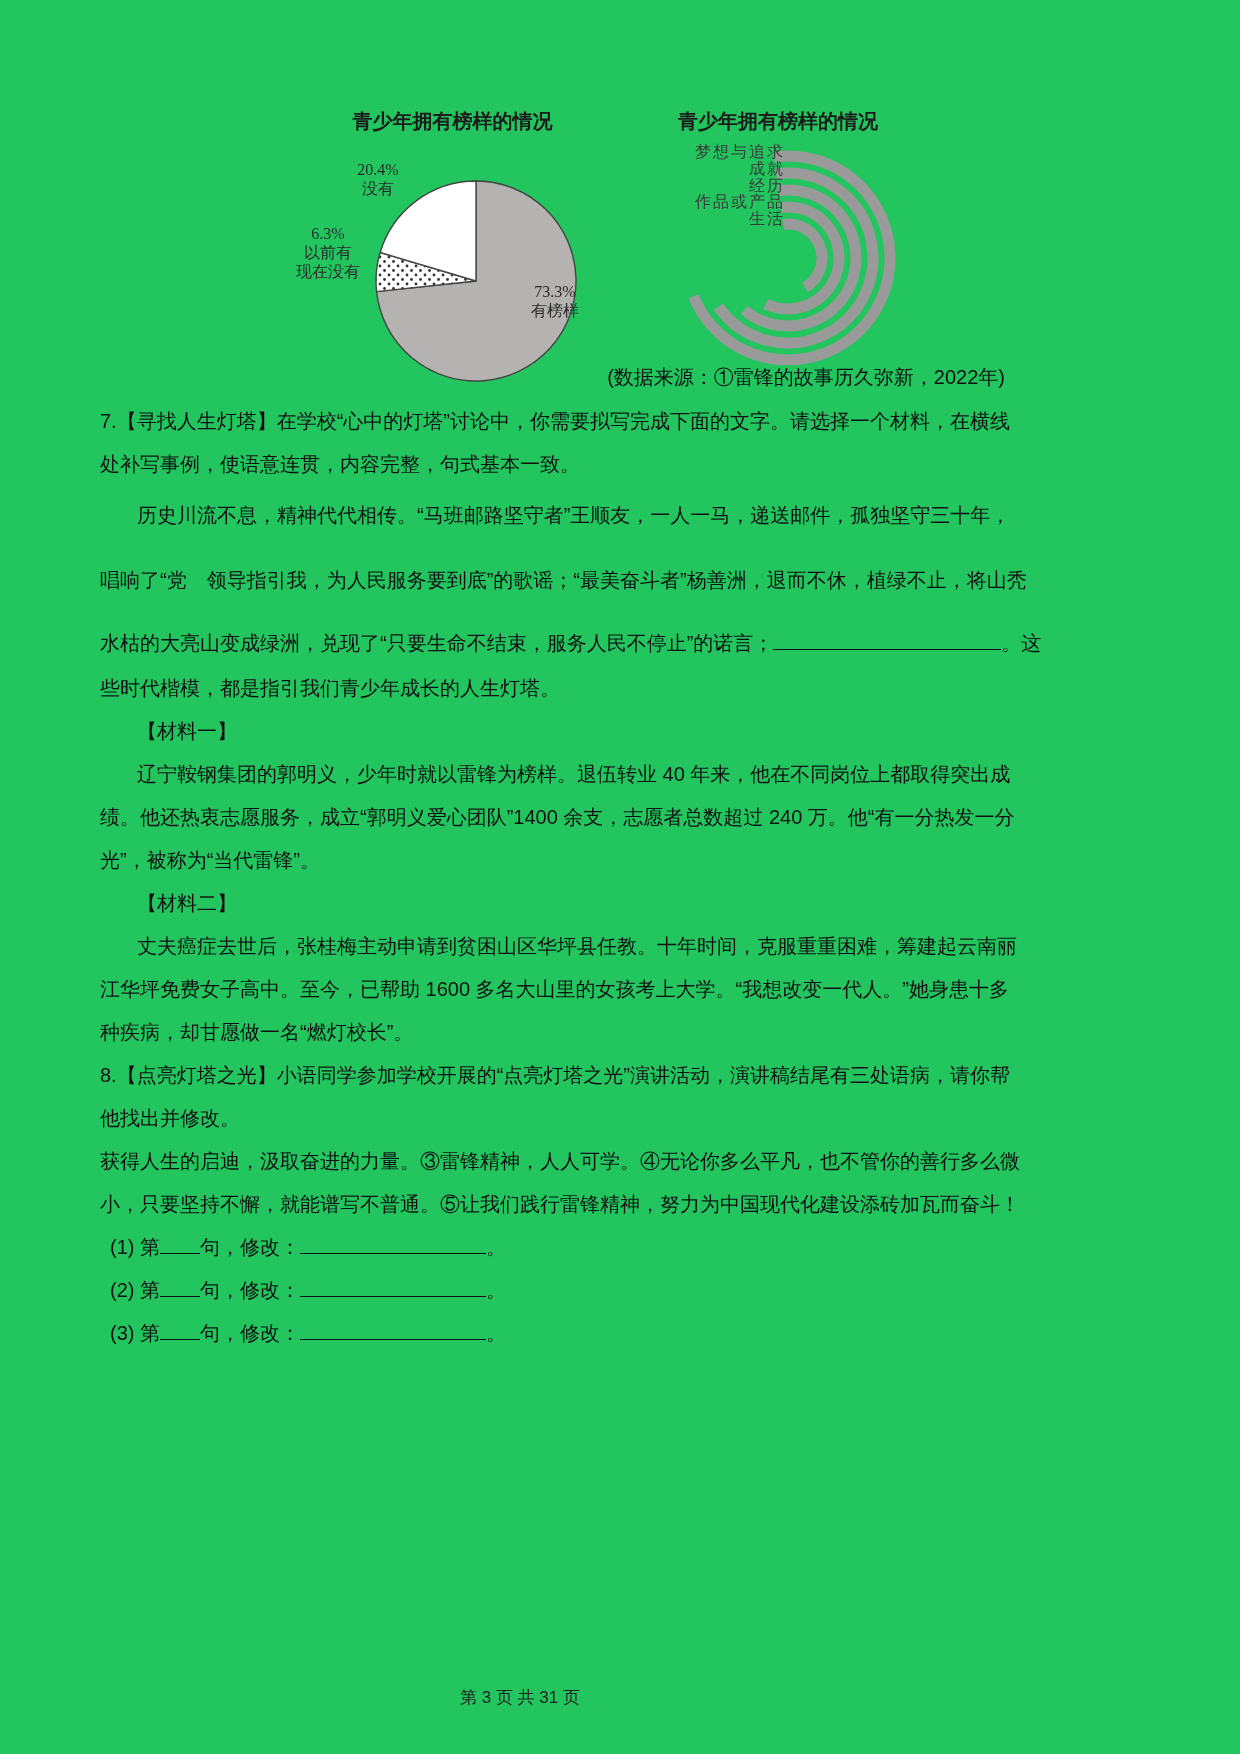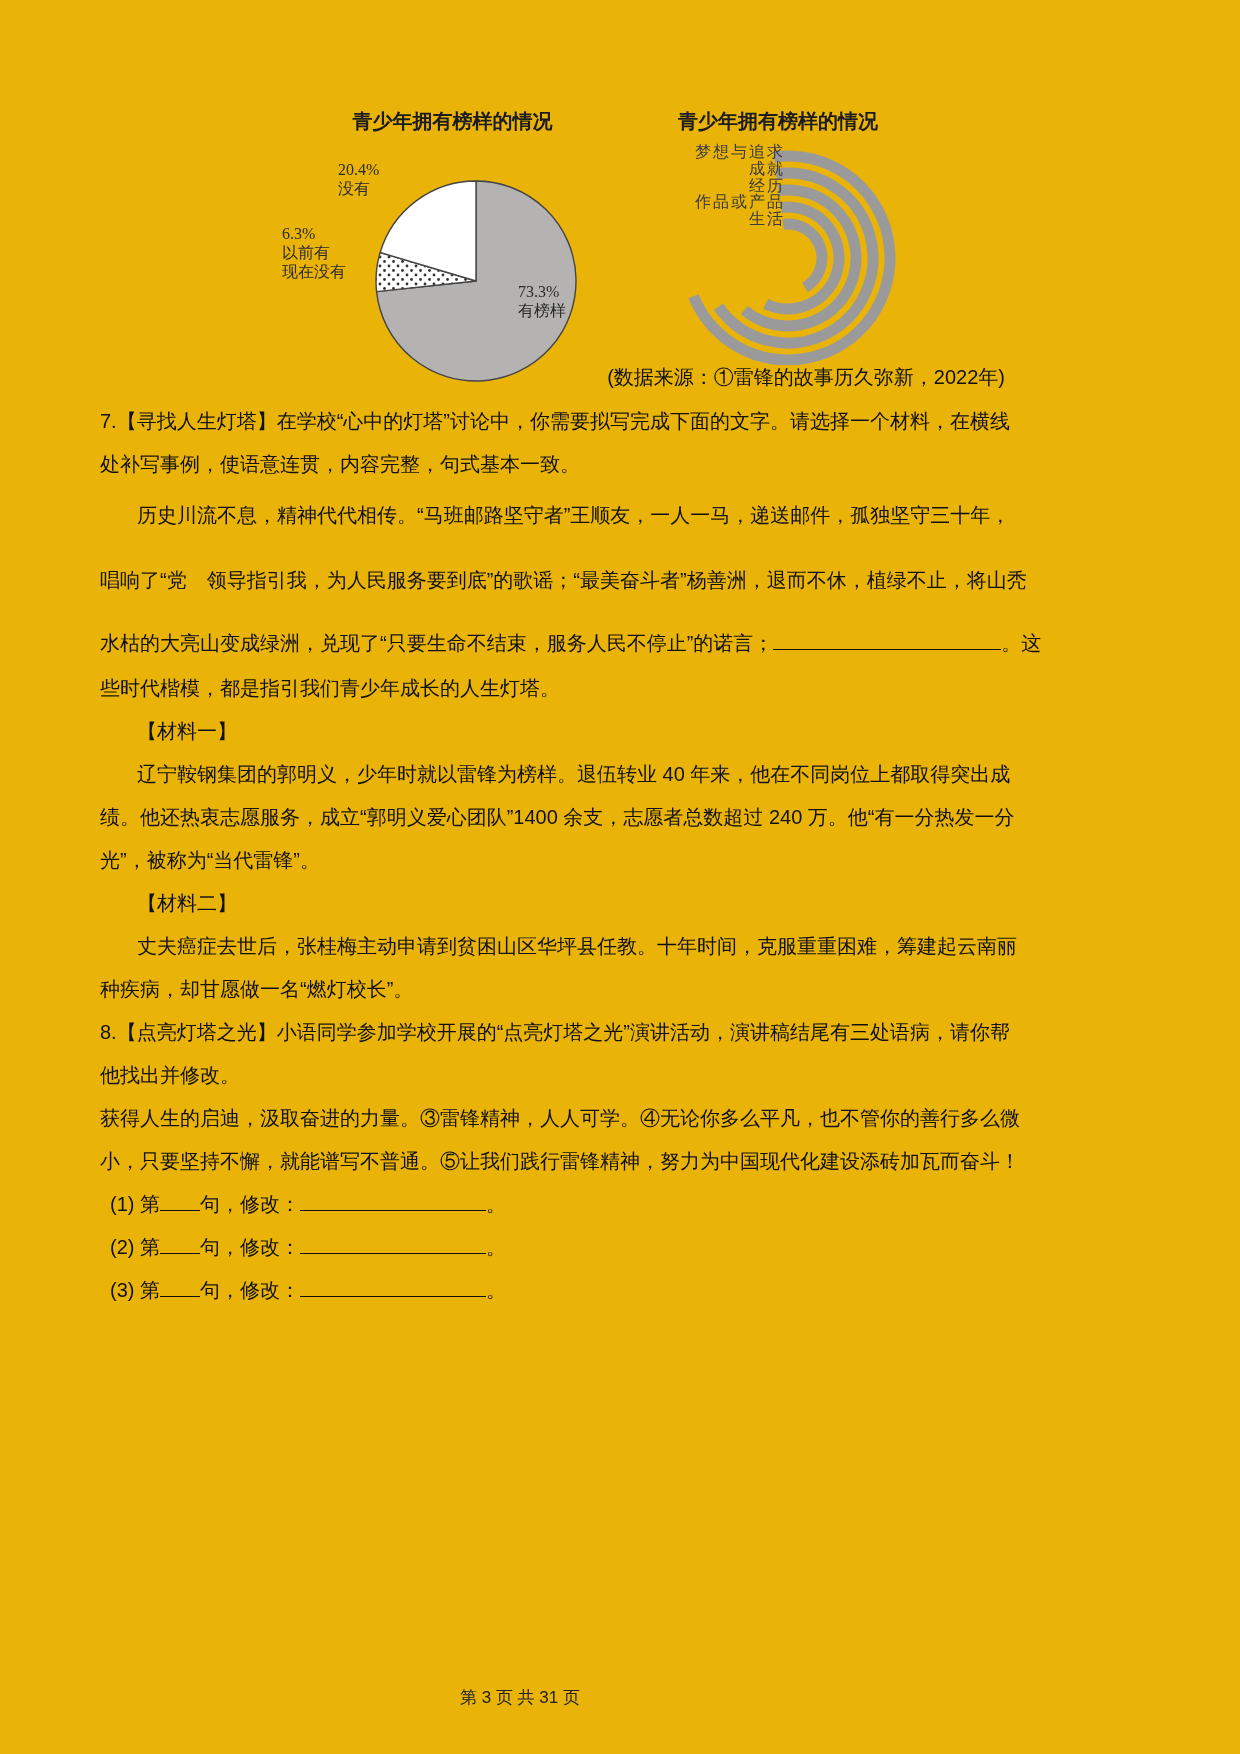--- a/index.html
+++ b/index.html
@@ -1,21 +1,21 @@
 <!DOCTYPE html>
 <html><head>
 <meta charset="utf-8">
 <style>
   html,body{margin:0;padding:0;background:#ffffff;}
-  .page{width:1240px;height:1754px;position:relative;background:#eab308;
+  .page{width:1240px;height:1754px;position:relative;background:#22c55e;
         font-family:"Liberation Sans",sans-serif;color:#111;overflow:hidden;}
   .abs{position:absolute;}
   .figure{position:absolute;left:0;top:0;width:1240px;height:400px;}
   .fig-title{font-weight:bold;font-size:20px;text-align:center;color:#1c1c1c;}
-  .pie-label{font-size:16px;text-align:left;line-height:19px;color:#2a2a2a;
+  .pie-label{font-size:16px;text-align:center;line-height:19px;color:#2a2a2a;
              font-family:"Liberation Serif",serif;}
   .rad-labels{font-size:16px;letter-spacing:2px;text-align:right;line-height:16.8px;
               color:#3a3a3a;font-family:"Liberation Serif",serif;}
   .src{font-size:20px;text-align:right;color:#111;}
   .content{position:absolute;left:100px;top:400px;width:1120px;font-size:20px;}
   .l{line-height:43px;white-space:nowrap;}
   .ind{text-indent:37px;}
   .mt8{margin-top:8px;}
   .mt22{margin-top:22px;}
   .mt20{margin-top:20px;}
@@ -96,20 +96,21 @@
     </div>
     <div class="l mt2">些时代楷模，都是指引我们青少年成长的人生灯塔。</div>
 
     <div class="l ind">【材料一】</div>
     <div class="l ind">辽宁鞍钢集团的郭明义，少年时就以雷锋为榜样。退伍转业 40 年来，他在不同岗位上都取得突出成</div>
     <div class="l">绩。他还热衷志愿服务，成立“郭明义爱心团队”1400 余支，志愿者总数超过 240 万。他“有一分热发一分</div>
     <div class="l">光”，被称为“当代雷锋”。</div>
 
     <div class="l ind">【材料二】</div>
     <div class="l ind">丈夫癌症去世后，张桂梅主动申请到贫困山区华坪县任教。十年时间，克服重重困难，筹建起云南丽</div>
+    <div class="l">江华坪免费女子高中。至今，已帮助 1600 多名大山里的女孩考上大学。“我想改变一代人。”她身患十多</div>
     <div class="l">种疾病，却甘愿做一名“燃灯校长”。</div>
 
     <div class="l">8.【点亮灯塔之光】小语同学参加学校开展的“点亮灯塔之光”演讲活动，演讲稿结尾有三处语病，请你帮</div>
     <div class="l">他找出并修改。</div>
 
     <div class="l">获得人生的启迪，汲取奋进的力量。③雷锋精神，人人可学。④无论你多么平凡，也不管你的善行多么微</div>
     <div class="l">小，只要坚持不懈，就能谱写不普通。⑤让我们践行雷锋精神，努力为中国现代化建设添砖加瓦而奋斗！</div>
 
     <div class="l ans">
       <span>(1)</span><span> 第</span><span class="blank w-sm"></span><span>句，修改：</span><span class="blank w-lg"></span><span>。</span>

